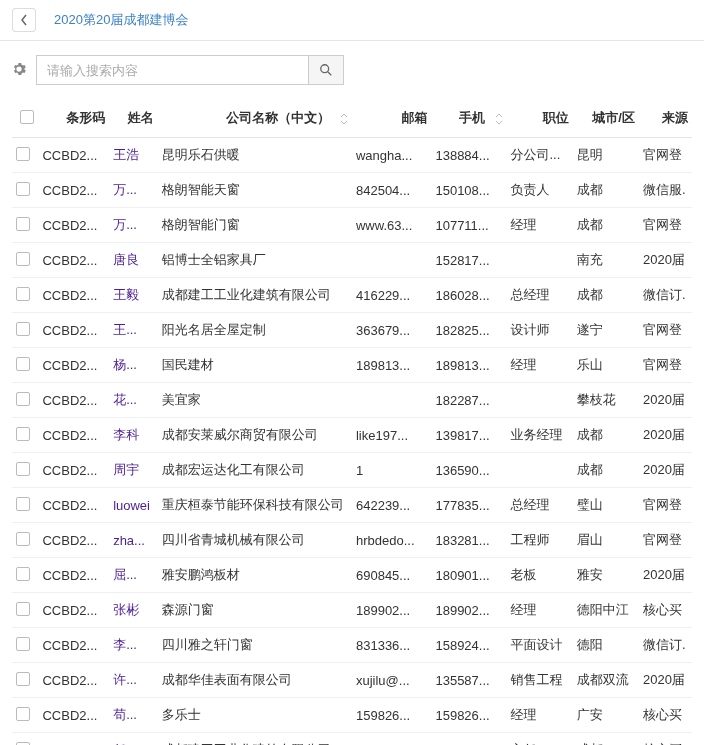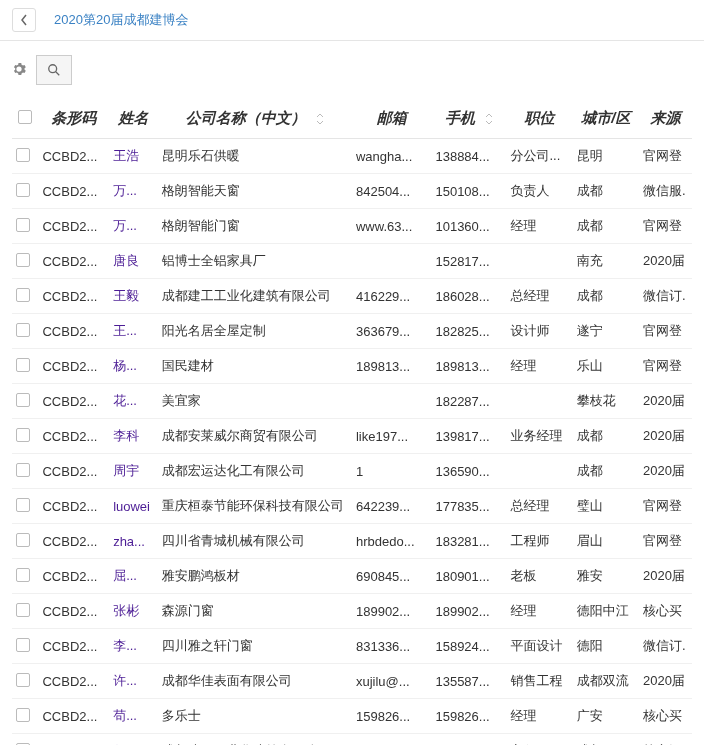--- a/index.html
+++ b/index.html
@@ -7,21 +7,21 @@
     .breadcrumb { display: flex; align-items: center; padding: 8px 12px; border-bottom: 1px solid #e5e5e5; }
     .back-btn { display: flex; align-items: center; justify-content: center; width: 24px; height: 24px; border: 1px solid #ddd; border-radius: 3px; cursor: pointer; margin-right: 18px; color: #666; }
     .breadcrumb-link { color: #3b82c4; cursor: pointer; font-size: 13px; }
     .search-row { display: flex; align-items: center; padding: 14px 12px; gap: 0; }
     .gear-icon { color: #888; margin-right: 10px; cursor: pointer; font-size: 14px; }
     .search-input { width: 272px; height: 30px; padding: 4px 10px; border: 1px solid #ccc; border-right: none; font-size: 13px; outline: none; color: #333; }
     .search-input::placeholder { color: #aaa; }
     .search-btn { width: 36px; height: 30px; border: 1px solid #ccc; background: #f5f5f5; display: flex; align-items: center; justify-content: center; cursor: pointer; color: #666; }
     .table-wrap { padding: 0 12px; overflow-x: hidden; }
     table { border-collapse: collapse; width: 100%; table-layout: fixed; }
-    th { text-align: center; font-weight: bold; font-size: 15px; color: #333; padding: 10px 4px; border-bottom: 1px solid #e5e5e5; white-space: nowrap; overflow: hidden; text-overflow: ellipsis; font-style: italic; }
+    th { text-align: right; font-weight: bold; font-size: 13px; color: #333; padding: 10px 4px; border-bottom: 1px solid #e5e5e5; white-space: nowrap; overflow: hidden; text-overflow: ellipsis; }
     th.sortable { cursor: pointer; }
     .sort-arrows { display: inline-block; vertical-align: middle; margin-left: 6px; }
     .sort-arrows svg { display: block; }
     td { padding: 8px 4px; border-bottom: 1px solid #f0f0f0; font-size: 13px; color: #333; white-space: nowrap; overflow: hidden; text-overflow: ellipsis; }
     .checkbox { width: 14px; height: 14px; border: 1px solid #bbb; border-radius: 2px; display: inline-block; cursor: pointer; background: #fff; }
     .name-link { color: #4c1d95; cursor: pointer; }
     .col-chk { width: 24px; }
     .col-barcode { width: 64px; }
     .col-name { width: 44px; margin-left: 38px; }
     .col-company { width: 176px; margin-left: 12px; }
@@ -42,20 +42,21 @@
   </div>
   <span class="breadcrumb-link">2020第20届成都建博会</span>
 </div>
 
 <div class="search-row">
   <span class="gear-icon">
     <svg width="14" height="14" viewBox="0 0 16 16">
         <path fill="#888" d="M8 5a3 3 0 100 6 3 3 0 000-6zm6.4 3c0 .3 0 .6-.1.9l1.5 1.2-1.5 2.6-1.8-.6c-.5.4-1 .7-1.6.9l-.3 1.9H7.4l-.3-1.9c-.6-.2-1.1-.5-1.6-.9l-1.8.6-1.5-2.6 1.5-1.2c-.1-.3-.1-.6-.1-.9s0-.6.1-.9L2.2 5.9l1.5-2.6 1.8.6c.5-.4 1-.7 1.6-.9l.3-1.9h3.2l.3 1.9c.6.2 1.1.5 1.6.9l1.8-.6 1.5 2.6-1.5 1.2c.1.3.1.6.1.9z"></path>
       </svg>
   </span>
+  <input type="text" class="search-input" placeholder="请输入搜索内容" style="">
   <div class="search-btn">
     <svg width="14" height="14" viewBox="0 0 16 16">
         <circle cx="6.5" cy="6.5" r="4.5" stroke="#666" stroke-width="1.5" fill="none"></circle>
         <line x1="10" y1="10" x2="14" y2="14" stroke="#666" stroke-width="1.5"></line>
       </svg>
   </div>
 </div>
 
 <div class="table-wrap">
 <table>
@@ -106,21 +107,21 @@
           <td class="col-position">负责人</td>
           <td class="col-city">成都</td>
           <td class="col-source">微信服.</td>
         </tr>
         <tr>
           <td class="col-chk"><span class="checkbox"></span></td>
           <td class="col-barcode">CCBD2...</td>
           <td class="col-name"><span class="name-link">万...</span></td>
           <td class="col-company">格朗智能门窗</td>
           <td class="col-email">www.63...</td>
-          <td class="col-phone">101360...</td>
+          <td class="col-phone">107711...</td>
           <td class="col-position">经理</td>
           <td class="col-city">成都</td>
           <td class="col-source">官网登</td>
         </tr>
         <tr>
           <td class="col-chk"><span class="checkbox"></span></td>
           <td class="col-barcode">CCBD2...</td>
           <td class="col-name"><span class="name-link">唐良</span></td>
           <td class="col-company">铝博士全铝家具厂</td>
           <td class="col-email"></td>

